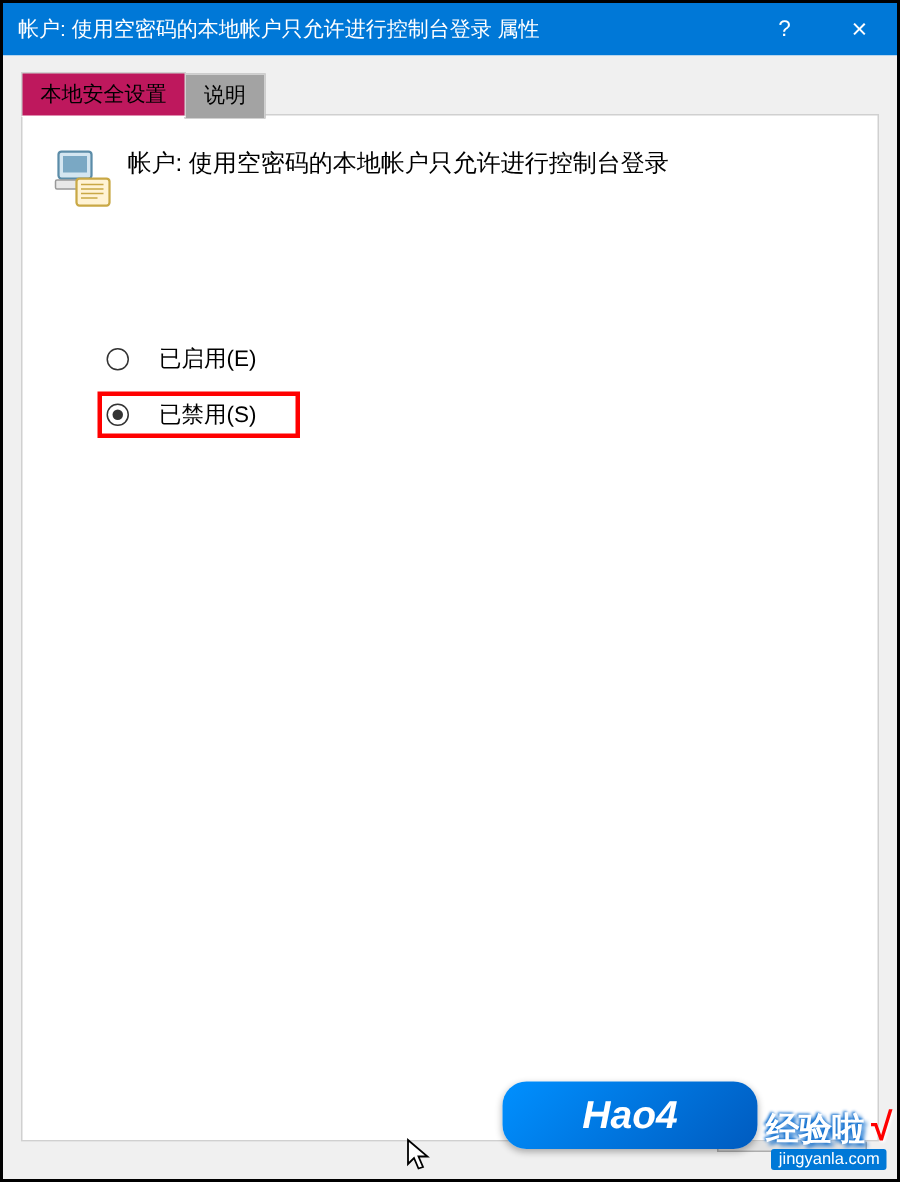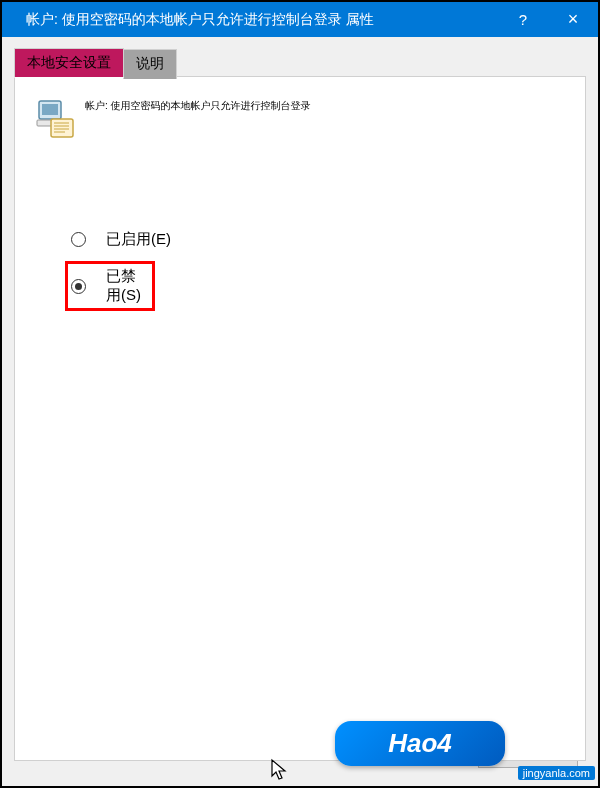--- a/index.html
+++ b/index.html
@@ -27,21 +27,21 @@
       width: 596px;
       height: 784px;
       background: #fff;
     }
     .titlebar {
       height: 35px;
       background: #0078d7;
       color: #fff;
       display: flex;
       align-items: center;
-      padding-left: 24px;
+      padding-left: 10px;
       font-size: 14px;
     }
     .titlebar-title {
       flex: 1;
     }
     .titlebar-help, .titlebar-close {
       width: 50px;
       height: 35px;
       display: flex;
       align-items: center;
@@ -98,39 +98,39 @@
       align-items: flex-start;
       margin-top: 5px;
     }
     .setting-icon {
       width: 42px;
       height: 42px;
       margin-right: 10px;
       flex-shrink: 0;
     }
     .setting-title {
-      font-size: 10px;
+      font-size: 16px;
       padding-top: 2px;
     }
     .radio-group {
       margin-top: 85px;
       margin-left: 32px;
     }
     .radio-item {
       display: flex;
       align-items: center;
       margin-bottom: 6px;
       padding: 6px 6px;
       font-size: 15px;
       gap: 12px;
     }
     .radio-item.highlighted {
       border: 3px solid #ff0000;
       padding: 3px 3px;
-      width: 90px;
+      width: 135px;
     }
     .radio-circle {
       width: 15px;
       height: 15px;
       border: 1.5px solid #333;
       border-radius: 50%;
       margin-right: 8px;
       display: flex;
       align-items: center;
       justify-content: center;
@@ -287,20 +287,24 @@
         </button>
       </div>
     </div>
   </div>
 
   <div class="watermark-hao4k">
     <span>Hao4</span>
   </div>
 
   <div class="watermark-jingyan">
+    <div class="jingyan-top">
+      <span class="jingyan-text">经验啦</span>
+      <span class="jingyan-check">√</span>
+    </div>
     <span class="jingyan-url">jingyanla.com</span>
   </div>
 
   <div class="cursor">
     <svg width="18" height="24" viewBox="0 0 18 24">
       <path d="M2,2 L2,18 L6,14 L9,21 L12,20 L9,13 L15,13 Z" fill="#fff" stroke="#000" stroke-width="1.2"></path>
     </svg>
   </div>
 </div>
 

